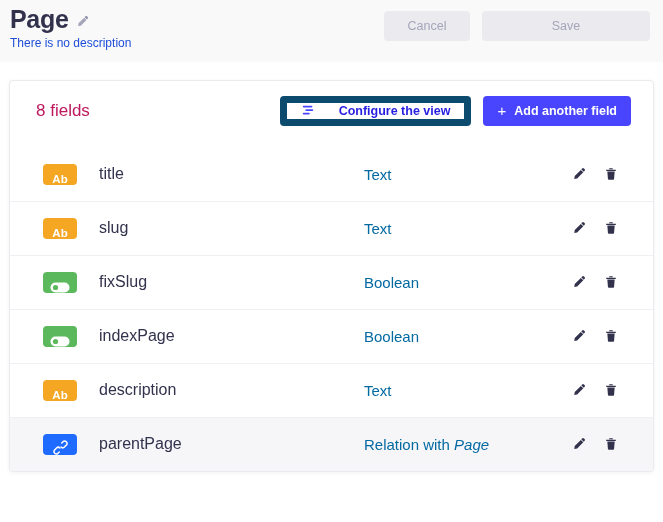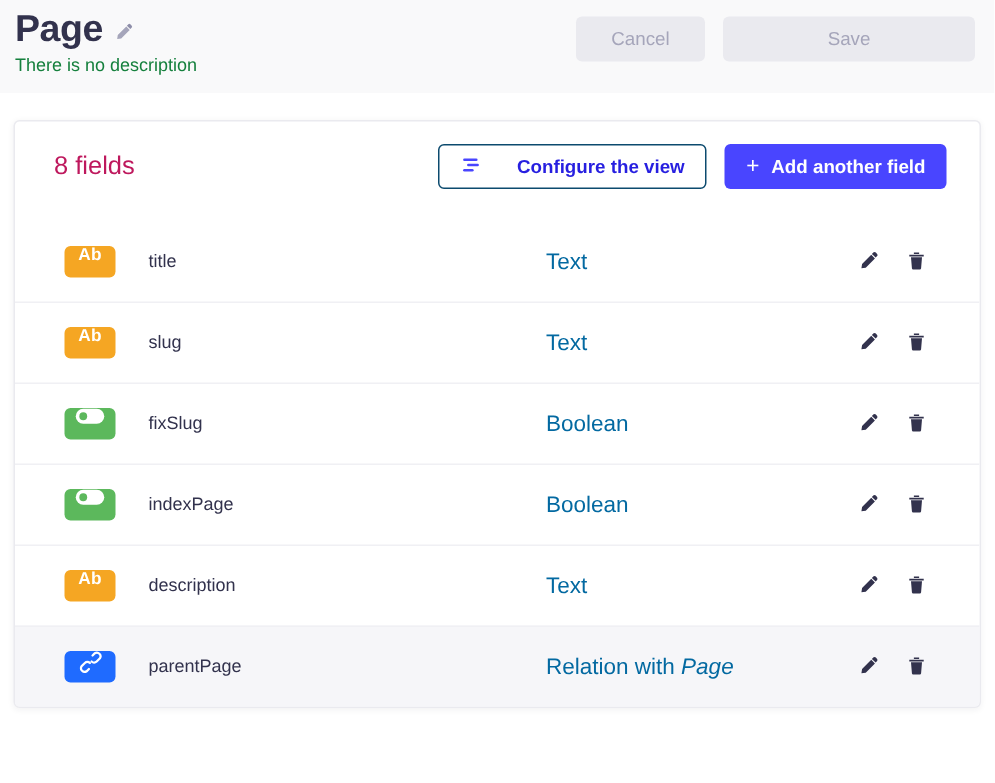--- a/index.html
+++ b/index.html
@@ -40,21 +40,21 @@
     color: #32324d;
     line-height: 1.05;
   }
   .title-pencil {
     display: inline-flex;
     align-items: center;
     margin-top: 5px;
   }
   .page-subtitle {
     font-size: 12px;
-    color: #15803d;
+    color: #1d4ed8;
     margin-top: 4px;
     text-align: right;
   }
   .header-actions {
     position: absolute;
     right: 13px;
     top: 11px;
     display: flex;
     gap: 12px;
   }
@@ -105,21 +105,21 @@
     position: absolute;
     right: 22px;
     top: 15px;
     display: flex;
     gap: 12px;
   }
   .btn-outline {
     height: 30px;
     padding: 0 14px;
     background: #ffffff;
-    border: 1px solid #0c4a6e;
+    border: 7px solid #0c4a6e;
     color: #271fe0;
     display: flex;
     align-items: center;
     gap: 24px;
     font-weight: bold;
     font-size: 12.5px;
   }
   .btn-primary {
     height: 30px;
     padding: 0 14px;
@@ -159,37 +159,37 @@
     height: 1px;
     background: #f0f0f4;
   }
   .badge {
     position: absolute;
     left: 33px;
     width: 34px;
     height: 21px;
     border-radius: 4px;
     display: flex;
-    align-items: flex-start;
+    align-items: flex-end;
     justify-content: center;
   }
   .badge-text   { background: #f5a623; }
   .badge-bool   { background: #5cb85c; }
   .badge-media  { background: #c27bdb; }
   .badge-rel    { background: #1f6bff; }
   .badge-label {
     color: #ffffff;
     font-size: 11.5px;
     font-weight: bold;
     letter-spacing: 0.2px;
   }
   .field-name {
     position: absolute;
     left: 89px;
-    font-size: 12px;
+    font-size: 16px;
     color: #32324d;
   }
   .field-type {
     position: absolute;
     left: 354px;
     font-size: 15px;
     color: #0369a1;
   }
   .field-type em {
     font-style: italic;

